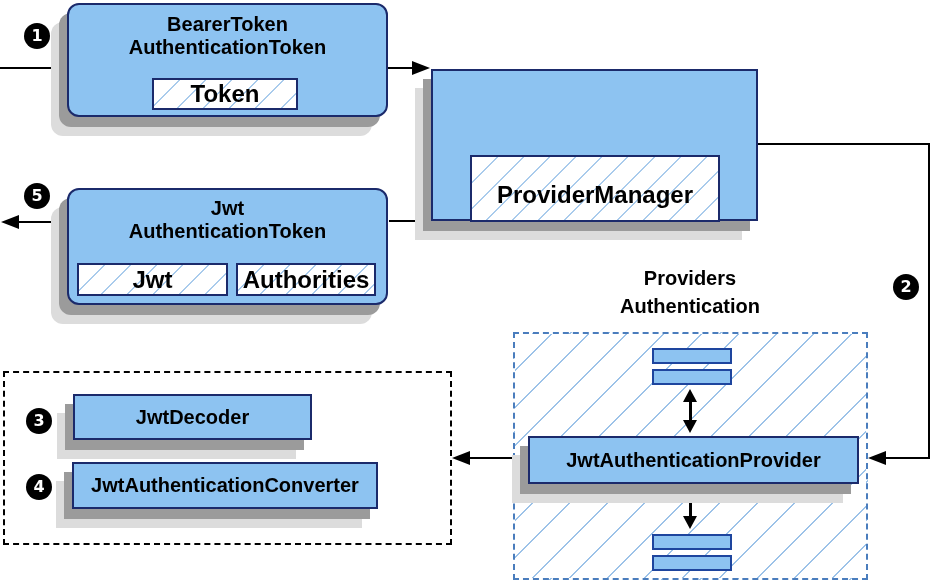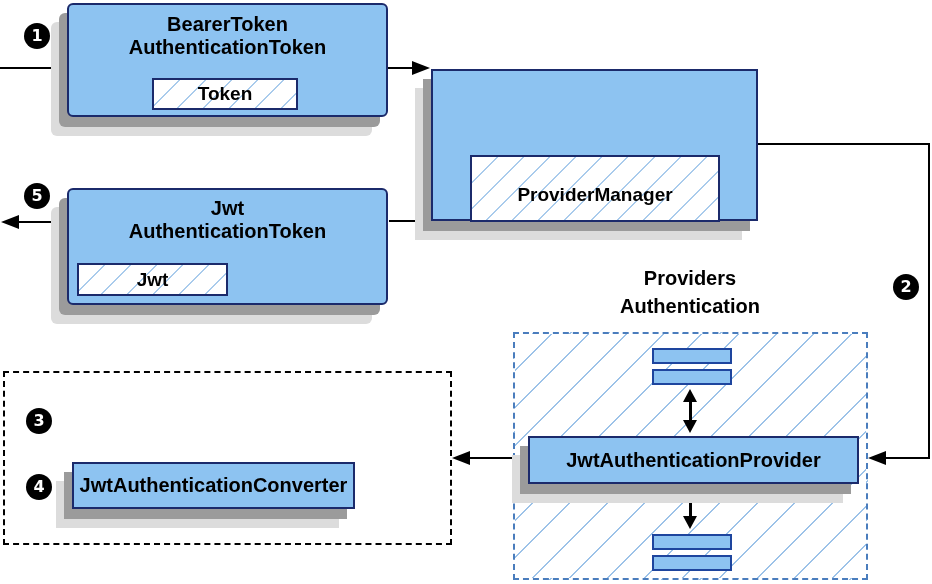--- a/index.html
+++ b/index.html
@@ -6,27 +6,27 @@
   .canvas{
     position:relative;width:932px;height:584px;background:#ffffff;
     font-family:"Liberation Sans",sans-serif;color:#000;overflow:hidden;
   }
   
   .node{
     position:absolute;background:#8dc3f1;border:2px solid #1b2a6b;
     box-sizing:border-box;font-weight:bold;
     box-shadow:-8px 10px 0 #9b9b9b,-16px 19px 0 #dcdcdc;
   }
-  .rounded{border-radius:6px;}
+  .rounded{border-radius:12px;}
   .node .title{width:100%;text-align:center;font-size:20px;line-height:23px;font-weight:bold;}
   
   .inner-box{
     position:absolute;box-sizing:border-box;border:2px solid #1b2a6b;
     background:repeating-linear-gradient(135deg,rgba(0,0,0,0) 0 17px,#a9cbec 17px,#a9cbec 18.5px),#ffffff;
-    text-align:center;font-weight:bold;font-size:19px;
+    text-align:center;font-weight:bold;font-size:24px;
   }
   
   .providers-area{
     position:absolute;box-sizing:border-box;border:2px dashed #4a7dbd;
     background:repeating-linear-gradient(135deg,rgba(0,0,0,0) 0 25px,#9cc2e8 25px,#9cc2e8 26.5px),#ffffff;
   }
   .black-dashed{position:absolute;box-sizing:border-box;border:2px dashed #000;background:transparent;}
   
   .bar{position:absolute;width:80px;height:16px;box-sizing:border-box;background:#8dc3f1;border:2px solid #1e459e;}
   
@@ -81,20 +81,21 @@
   </div>
 
   <div class="node" style="left:431px;top:69px;width:327px;height:152px;">
     <div class="inner-box" style="left:37px;top:56px;width:250px;height:67px;line-height:75px;margin-top:28px;">ProviderManager</div>
   </div>
 
   <div class="node rounded" style="left:67px;top:160px;width:321px;height:117px;margin-top:28px;">
     <div class="title" style="margin-top:7px;">Jwt</div>
     <div class="title">AuthenticationToken</div>
     <div class="inner-box" style="left:8px;top:73px;width:151px;height:33px;line-height:29px;">Jwt</div>
+    <div class="inner-box" style="left:167px;top:73px;width:140px;height:33px;line-height:29px;">Authorities</div>
   </div>
 
   <div class="area-title" style="left:590px;top:264px;width:200px;">
     <div>Providers</div>
     <div>Authentication</div>
   </div>
 
   <div class="providers-area" style="left:513px;top:332px;width:355px;height:248px;"></div>
 
   <div class="bar" style="left:652px;top:348px;"></div>
@@ -112,18 +113,21 @@
     <div class="shaft"></div>
     <div class="head-down"></div>
   </div>
 
   <div class="node" style="left:528px;top:436px;width:331px;height:48px;">
     <div class="title" style="line-height:44px;">JwtAuthenticationProvider</div>
   </div>
 
   <div class="black-dashed" style="left:3px;top:371px;width:449px;height:174px;"></div>
 
+  <div class="node" style="left:73px;top:394px;width:239px;height:46px;">
+    <div class="title" style="line-height:42px;">JwtDecoder</div>
+  </div>
 
-  <div class="node" style="left:72px;top:462px;width:283px;height:47px;">
+  <div class="node" style="left:72px;top:462px;width:306px;height:47px;">
     <div class="title" style="line-height:43px;">JwtAuthenticationConverter</div>
   </div>
 
 </div>
 
 </body></html>

